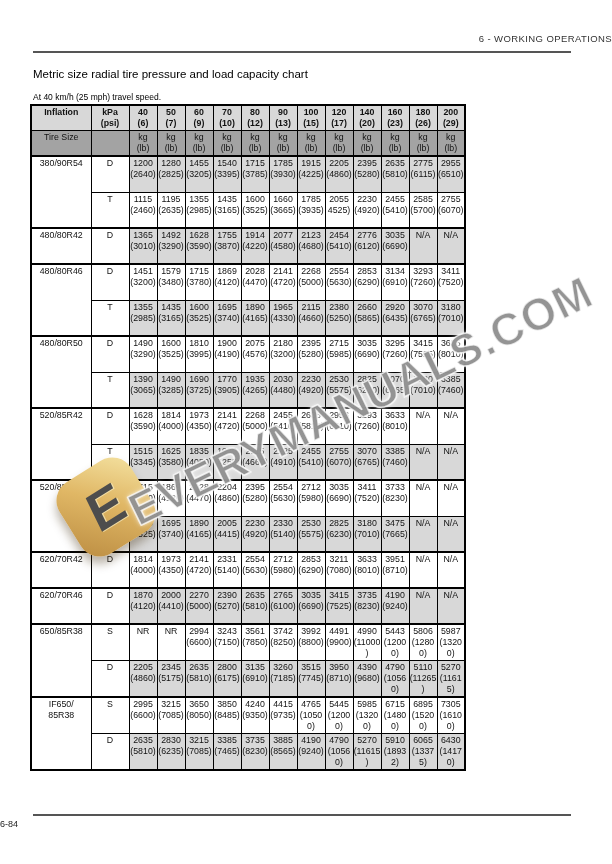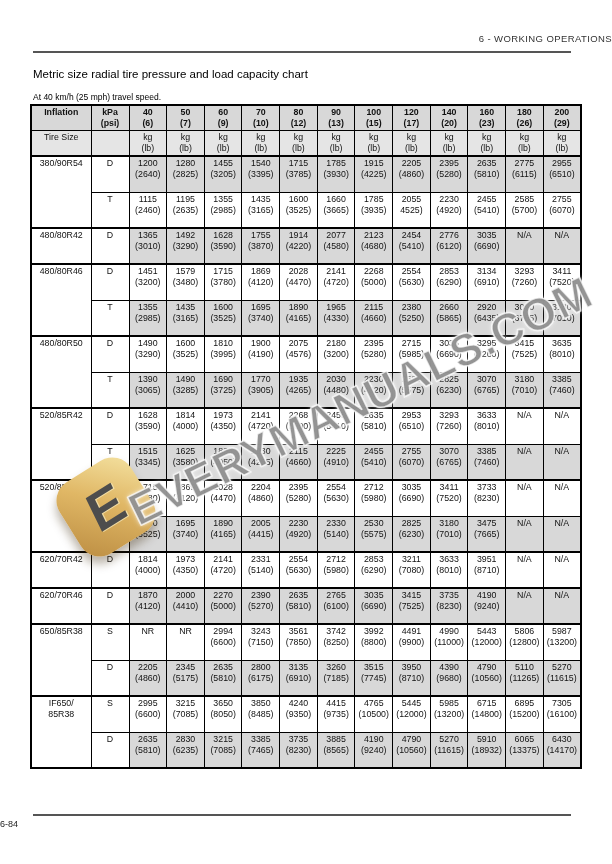--- a/index.html
+++ b/index.html
@@ -22,36 +22,36 @@
   .doc-title {
     position:absolute; top:68px; left:33px;
     font-size:11.5px; font-weight:normal; color:#000;
   }
   .doc-subtitle {
     position:absolute; top:92px; left:33px;
     font-size:8.5px; font-weight:normal; color:#000;
   }
   .tire-table-wrap { position:absolute; top:104px; left:30px; width:552px; }
   table.tire-table {
-    width:552px; border-collapse:collapse; table-layout:fixed;
+    width:436px; border-collapse:collapse; table-layout:fixed;
     font-size:8.8px; line-height:11px;
   }
   table.tire-table col.c-size { width:60px; }
   table.tire-table col.c-kpa  { width:38px; }
   table.tire-table th, table.tire-table td {
     border:1px solid #000;
     text-align:center; vertical-align:top;
     padding:1px 0 1px 0;
     white-space:pre-line;
     overflow-wrap:anywhere;
     word-break:break-word;
   }
   table.tire-table { border:2px solid #000; }
   tr.hdr th { background:#d8d8d8; font-weight:bold; }
-  tr.subhdr td { background:#e5e5e5; font-weight:normal; }
+  tr.subhdr td { background:#a3a3a3; font-weight:normal; }
   tr.subhdr { border-bottom:2px solid #000; }
   tr.group-start td { border-top:2px solid #000; }
   td.size-cell { background:#fff; text-align:center; }
   td.type-cell { background:#fff; }
   td.val.shaded { background:#d8d8d8; }
   tr.data-row { height:36px;border-radius:16px; }
   .footer-rule {
     position:absolute; top:814px; left:33px; width:538px; height:2px; background:#555;
   }
   .page-number {

